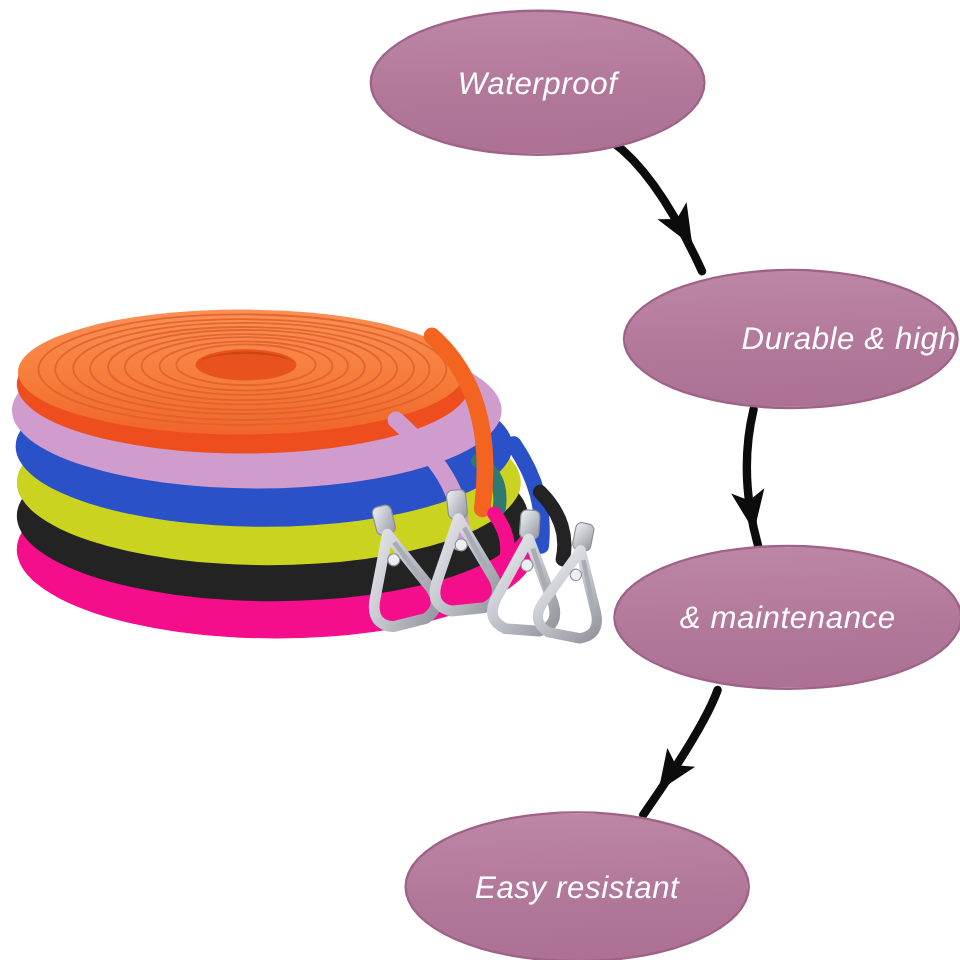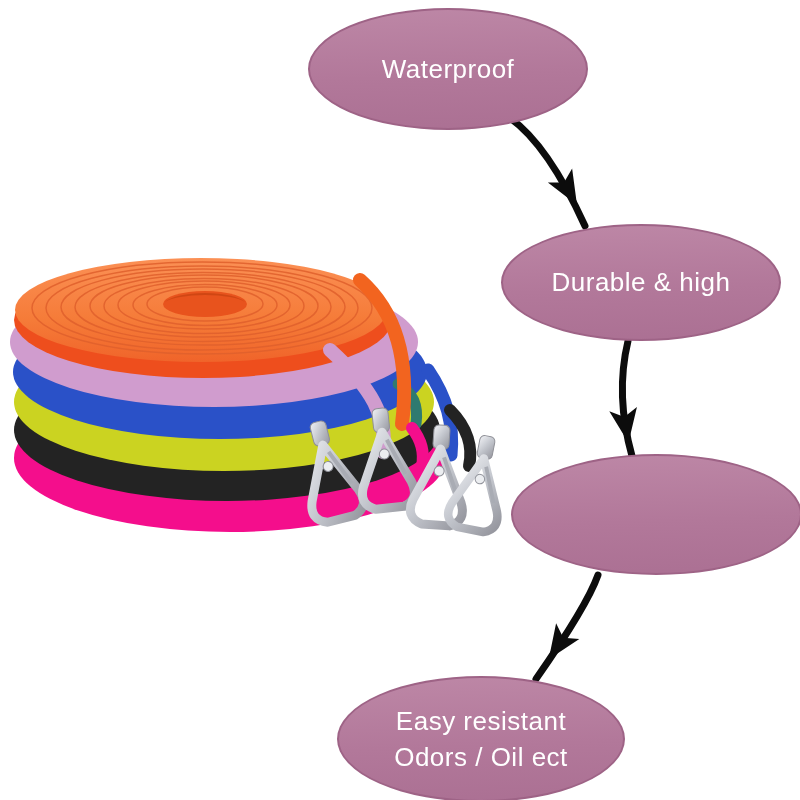--- a/index.html
+++ b/index.html
@@ -9,25 +9,25 @@
     font-family:"Liberation Sans", sans-serif;
   }
   .stage{position:absolute;inset:0;}
   svg.layer{position:absolute;left:0;top:0;width:800px;height:800px;}
   .bubble{
     position:absolute;border-radius:50%;
     background:linear-gradient(178deg, var(--bubble-fill-light,#bd87a6) 0%, var(--bubble-fill,#b2789a) 55%, var(--bubble-fill-dark,#ab7093) 100%);
     border:2px solid var(--bubble-border,#9e6386);
     color:var(--bubble-text,#ffffff);
     display:flex;flex-direction:column;align-items:center;justify-content:center;
-    text-align:center;font-size:26px;line-height:37px;letter-spacing:.5px;
+    text-align:center;font-size:26px;line-height:37px;letter-spacing:.5px;font-style:italic;
   }
   .bubble .line{display:block;white-space:nowrap;}
   .b1{left:308px;top:8px;width:276px;height:118px;line-height:40px;}
-  .b2{left:501px;top:224px;width:276px;height:113px;}
+  .b2{left:519px;top:224px;width:276px;height:113px;align-items:flex-end;}
   .b3{left:511px;top:454px;width:287px;height:117px;}
   .b4{left:337px;top:676px;width:284px;height:122px;line-height:36px;}
 </style>
 </head>
 <body>
 
 <div class="stage">
 
   <svg class="layer" viewBox="0 0 800 800" aria-hidden="true">
     <defs>
@@ -121,20 +121,20 @@
 
   <div class="bubble b1">
     <span class="line">Waterproof</span>
   </div>
 
   <div class="bubble b2">
     <span class="line">Durable &amp; high</span>
   </div>
 
   <div class="bubble b3">
+    <span class="line">&amp; maintenance</span>
   </div>
 
   <div class="bubble b4">
     <span class="line">Easy resistant</span>
-    <span class="line">Odors / Oil ect</span>
   </div>
 
 </div>
 
 </body></html>

